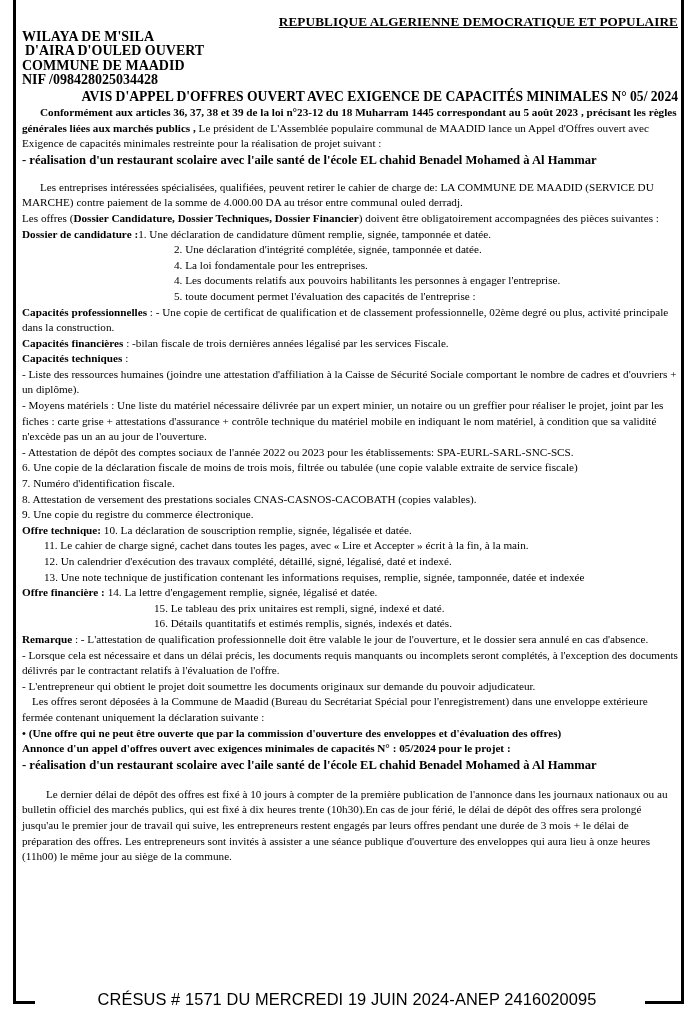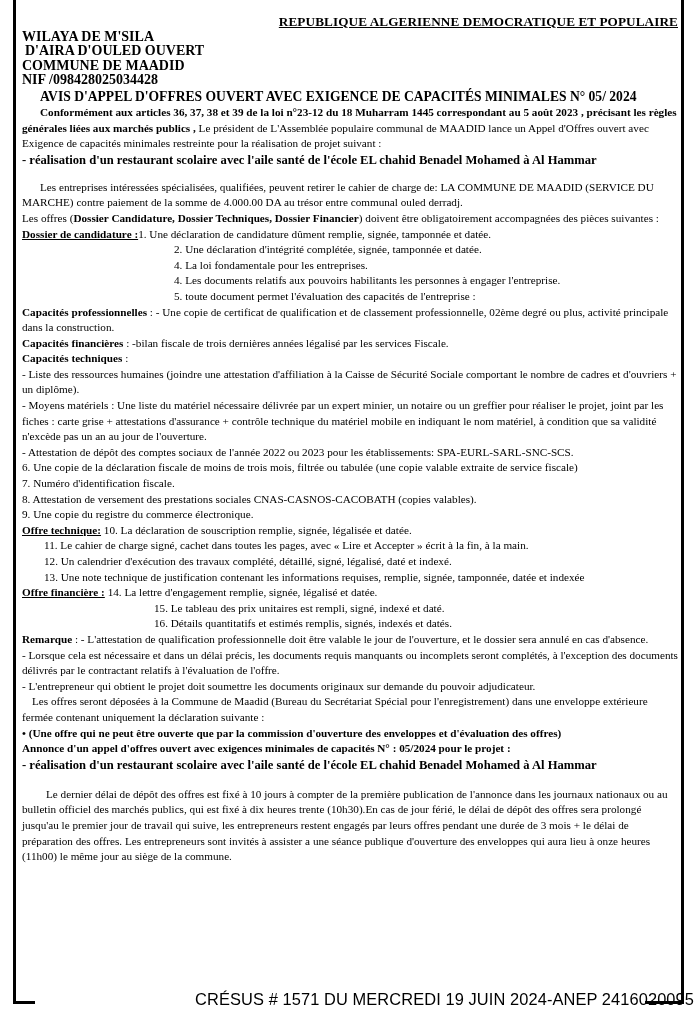--- a/index.html
+++ b/index.html
@@ -6,31 +6,31 @@
   body { width: 694px; height: 1024px; position: relative; overflow: hidden;
          font-family: "Liberation Serif", "DejaVu Serif", serif; color: #000; }
   .frame-left { position: absolute; left: 13px; top: 0; width: 3px; height: 1004px; background: #000; }
   .frame-right { position: absolute; left: 681px; top: 0; width: 3px; height: 1004px; background: #000; }
   .frame-bottom-l { position: absolute; left: 13px; top: 1001px; width: 22px; height: 3px; background: #000; }
   .frame-bottom-r { position: absolute; left: 645px; top: 1001px; width: 39px; height: 3px; background: #000; }
   .doc { position: absolute; left: 22px; top: 14px; width: 656px; font-size: 11.2px; line-height: 15.6px; }
   .title { text-align: right; font-weight: bold; text-decoration: underline; font-size: 13.2px; margin-left: 10px; letter-spacing: 0.1px; }
   .hdr { font-weight: bold; font-size: 14px; line-height: 14.6px; }
   .hdr.indent { padding-left: 3px; }
-  .avis { font-weight: bold; font-size: 13.6px; line-height: 17px; padding-left: 18px; }
+  .avis { font-weight: bold; font-size: 13.6px; line-height: 17px; padding-left: 18px; text-align: right; }
   .b { font-weight: bold; }
-  .u { text-decoration: underline; font-weight: bold; }
+  .u { font-weight: bold; }
   .project { font-weight: bold; font-size: 12.6px; line-height: 16px; }
   .ind1 { text-indent: 18px; }
   .gap { height: 12px; }
   .item-ind { padding-left: 152px; }
   .item-ind2 { padding-left: 22px; }
   .item-ind3 { padding-left: 132px; }
   p { margin: 0; }
-  .footer { position: absolute; left: 0; width: 694px; top: 990px; text-align: right;
+  .footer { position: absolute; left: 0; width: 694px; top: 990px; text-align: center;
             font-family: "Liberation Sans", "DejaVu Sans", sans-serif; font-size: 16.4px; letter-spacing: 0.1px; }
 </style>
 </head>
 <body>
 
 <div class="frame-left"></div>
 <div class="frame-right"></div>
 <div class="frame-bottom-l"></div>
 <div class="frame-bottom-r"></div>
 

